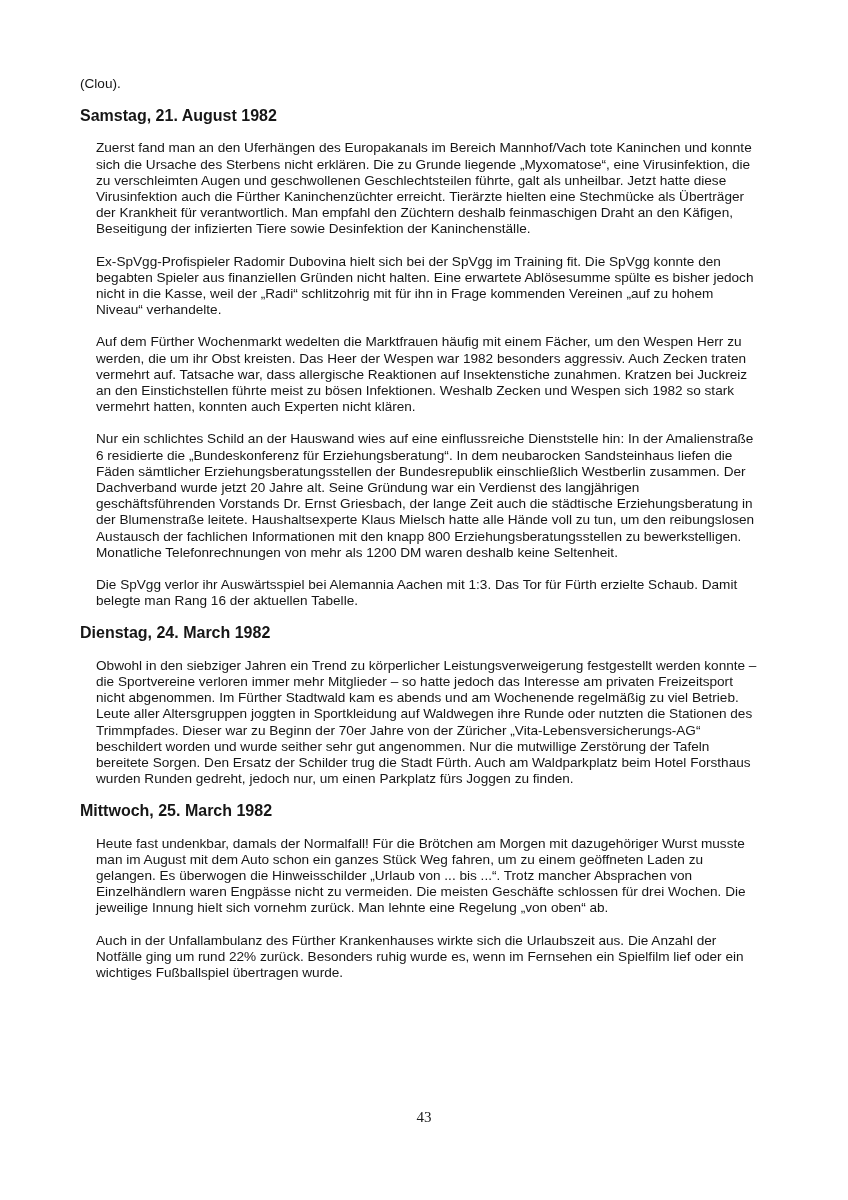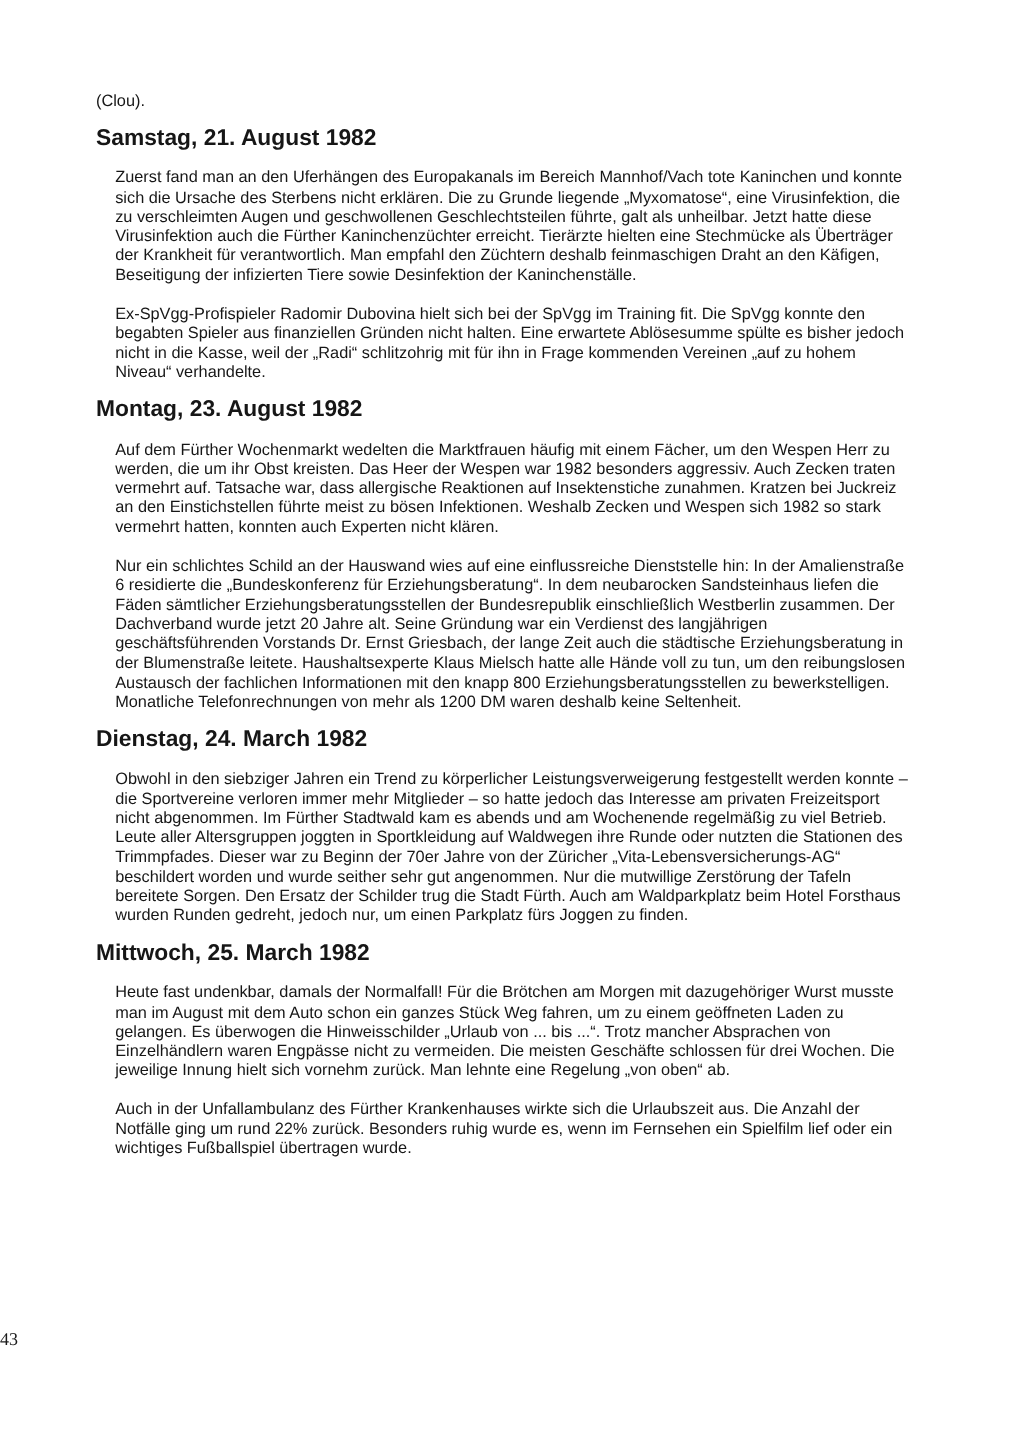--- a/index.html
+++ b/index.html
@@ -27,36 +27,37 @@
     top: 76px;
     width: 694px;
     font-size: 13.6px;
     line-height: 16.2px;
     text-align: left;
   }
   .cont {
     margin: 0 0 16px 0;
   }
   .heading {
-    font-size: 19px;
+    font-size: 16px;
     line-height: 16.2px;
     font-weight: bold;
     margin: 16px 0;
   }
   .para-block {
     margin: 16px 0;
   }
   .para-block p {
     margin: 16px;
   }
   .page-number {
     position: absolute;
     top: 1108px;
     left: 0;
     width: 848px;
+    text-align: center;
     font-family: "Liberation Serif", serif;
     font-size: 15px;
     line-height: 18px;
     color: #1a1a1a;
   }
 </style>
 </head>
 <body>
 
 <div class="page">
@@ -64,24 +65,24 @@
   <div class="text-block">
 
     <p class="cont">(Clou).</p>
 
     <h2 class="heading">Samstag, 21. August 1982</h2>
     <div class="para-block">
       <p>Zuerst fand man an den Uferhängen des Europakanals im Bereich Mannhof/Vach tote Kaninchen und konnte sich die Ursache des Sterbens nicht erklären. Die zu Grunde liegende „Myxomatose“, eine Virusinfektion, die zu verschleimten Augen und geschwollenen Geschlechtsteilen führte, galt als unheilbar. Jetzt hatte diese Virusinfektion auch die Fürther Kaninchenzüchter erreicht. Tierärzte hielten eine Stechmücke als Überträger der Krankheit für verantwortlich. Man empfahl den Züchtern deshalb feinmaschigen Draht an den Käfigen, Beseitigung der infizierten Tiere sowie Desinfektion der Kaninchenställe.</p>
       <p>Ex-SpVgg-Profispieler Radomir Dubovina hielt sich bei der SpVgg im Training fit. Die SpVgg konnte den begabten Spieler aus finanziellen Gründen nicht halten. Eine erwartete Ablösesumme spülte es bisher jedoch nicht in die Kasse, weil der „Radi“ schlitzohrig mit für ihn in Frage kommenden Vereinen „auf zu hohem Niveau“ verhandelte.</p>
     </div>
 
-    <h2 class="heading">Montag, 23. August 1982</h2>
     <div class="para-block">
       <p>Auf dem Fürther Wochenmarkt wedelten die Marktfrauen häufig mit einem Fächer, um den Wespen Herr zu werden, die um ihr Obst kreisten. Das Heer der Wespen war 1982 besonders aggressiv. Auch Zecken traten vermehrt auf. Tatsache war, dass allergische Reaktionen auf Insektenstiche zunahmen. Kratzen bei Juckreiz an den Einstichstellen führte meist zu bösen Infektionen. Weshalb Zecken und Wespen sich 1982 so stark vermehrt hatten, konnten auch Experten nicht klären.</p>
       <p>Nur ein schlichtes Schild an der Hauswand wies auf eine einflussreiche Dienststelle hin: In der Amalienstraße 6 residierte die „Bundeskonferenz für Erziehungsberatung“. In dem neubarocken Sandsteinhaus liefen die Fäden sämtlicher Erziehungsberatungsstellen der Bundesrepublik einschließlich Westberlin zusammen. Der Dachverband wurde jetzt 20 Jahre alt. Seine Gründung war ein Verdienst des langjährigen geschäftsführenden Vorstands Dr. Ernst Griesbach, der lange Zeit auch die städtische Erziehungsberatung in der Blumenstraße leitete. Haushaltsexperte Klaus Mielsch hatte alle Hände voll zu tun, um den reibungslosen Austausch der fachlichen Informationen mit den knapp 800 Erziehungsberatungsstellen zu bewerkstelligen. Monatliche Telefonrechnungen von mehr als 1200 DM waren deshalb keine Seltenheit.</p>
+      <p>Die SpVgg verlor ihr Auswärtsspiel bei Alemannia Aachen mit 1:3. Das Tor für Fürth erzielte Schaub. Damit belegte man Rang 16 der aktuellen Tabelle.</p>
     </div>
 
     <h2 class="heading">Dienstag, 24. March 1982</h2>
     <div class="para-block">
       <p>Obwohl in den siebziger Jahren ein Trend zu körperlicher Leistungsverweigerung festgestellt werden konnte – die Sportvereine verloren immer mehr Mitglieder – so hatte jedoch das Interesse am privaten Freizeitsport nicht abgenommen. Im Fürther Stadtwald kam es abends und am Wochenende regelmäßig zu viel Betrieb. Leute aller Altersgruppen joggten in Sportkleidung auf Waldwegen ihre Runde oder nutzten die Stationen des Trimmpfades. Dieser war zu Beginn der 70er Jahre von der Züricher „Vita-Lebensversicherungs-AG“ beschildert worden und wurde seither sehr gut angenommen. Nur die mutwillige Zerstörung der Tafeln bereitete Sorgen. Den Ersatz der Schilder trug die Stadt Fürth. Auch am Waldparkplatz beim Hotel Forsthaus wurden Runden gedreht, jedoch nur, um einen Parkplatz fürs Joggen zu finden.</p>
     </div>
 
     <h2 class="heading">Mittwoch, 25. March 1982</h2>
     <div class="para-block">
       <p>Heute fast undenkbar, damals der Normalfall! Für die Brötchen am Morgen mit dazugehöriger Wurst musste man im August mit dem Auto schon ein ganzes Stück Weg fahren, um zu einem geöffneten Laden zu gelangen. Es überwogen die Hinweisschilder „Urlaub von ... bis ...“. Trotz mancher Absprachen von Einzelhändlern waren Engpässe nicht zu vermeiden. Die meisten Geschäfte schlossen für drei Wochen. Die jeweilige Innung hielt sich vornehm zurück. Man lehnte eine Regelung „von oben“ ab.</p>

